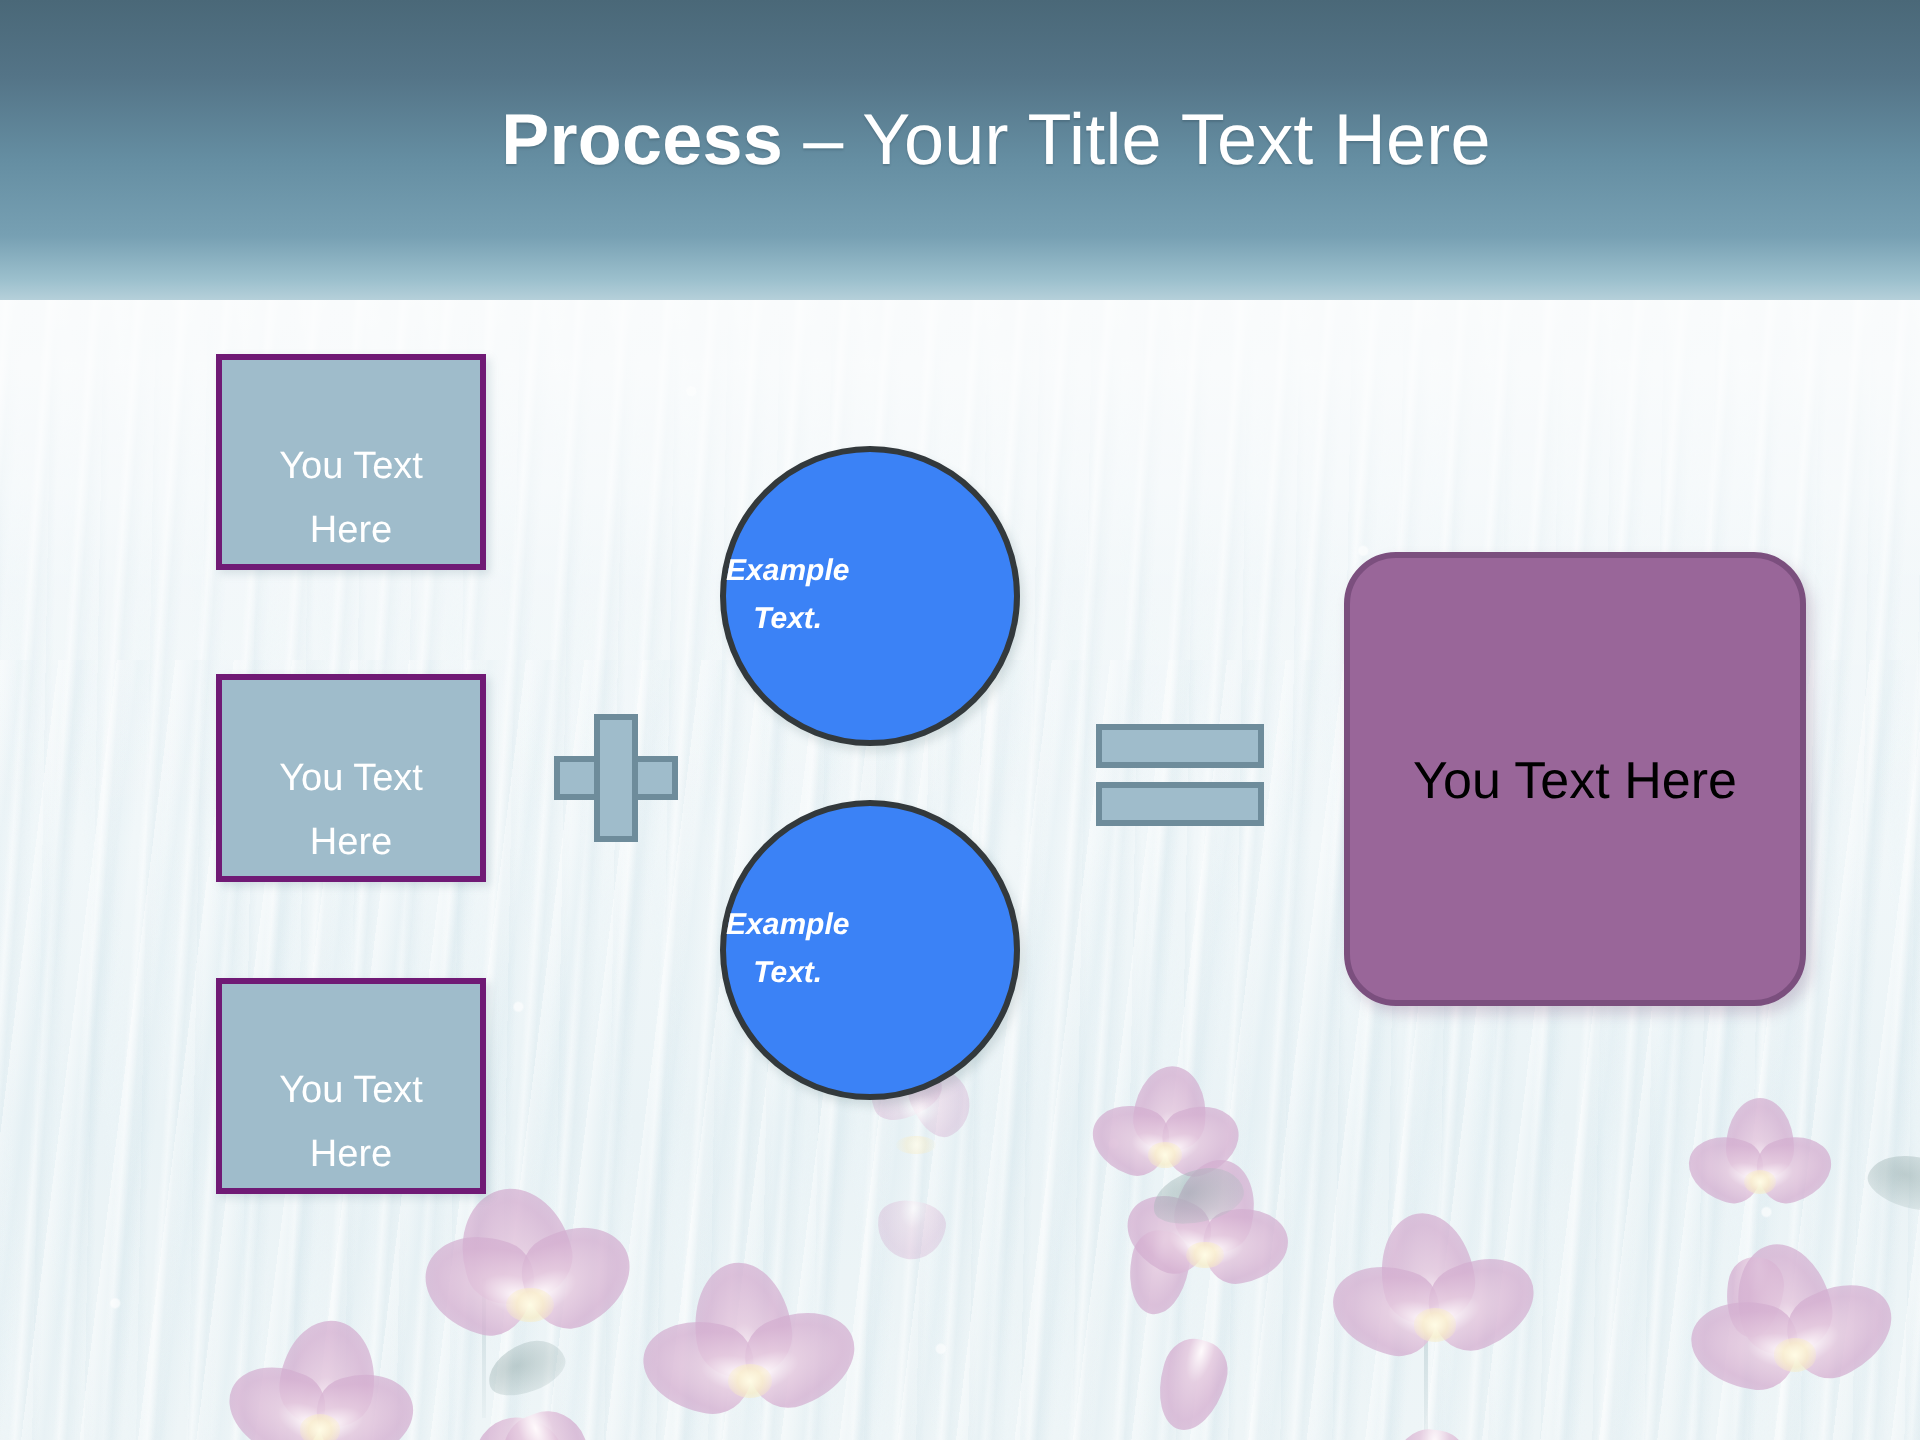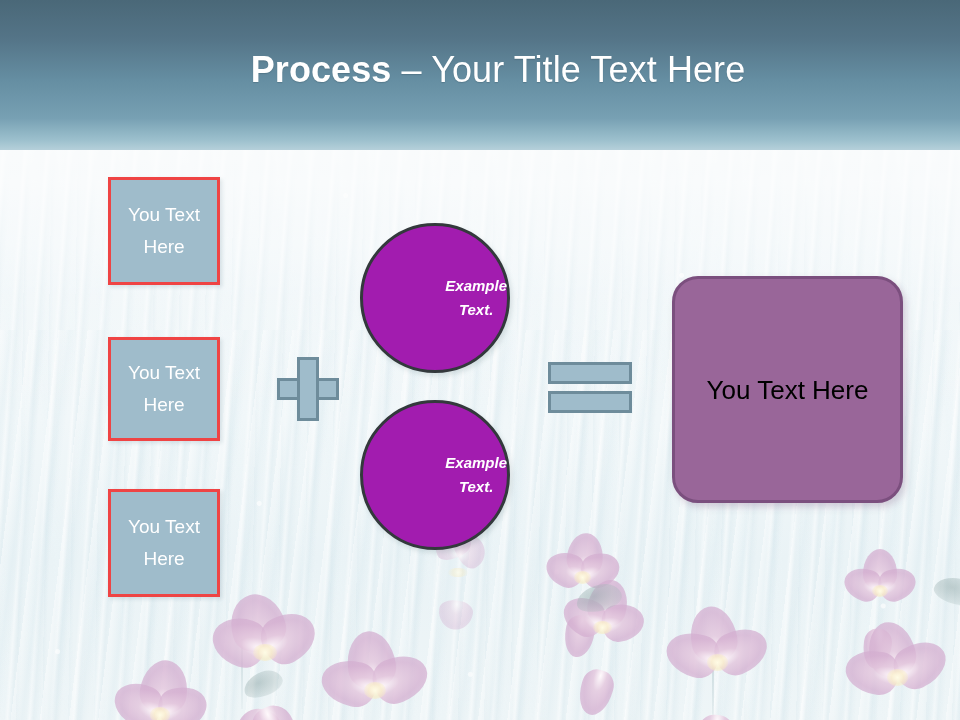--- a/index.html
+++ b/index.html
@@ -152,26 +152,26 @@
     letter-spacing: .1px;
     white-space: nowrap;
     text-shadow: 0 1px 1px rgba(40,62,76,.25);
   }
   .slide-title .t-bold { font-weight: 700; }
   .slide-title .t-light { font-weight: 400; }
 
   
   .blue-box {
     position: absolute;
-    width: 112px;
+    width: 135px;
     background: #9fbccb;
-    border: 3px solid #ef4444;
+    border: 3px solid #701a75;
     box-sizing: border-box;
     display: flex;
-    align-items: center;
+    align-items: flex-end;
     justify-content: center;
     box-shadow: 2px 2px 4px rgba(110,140,155,.22);
   }
   .blue-box .bb-text {
     color: #ffffff;
     font-size: 19px;
     line-height: 32px;
     text-align: center;
     font-weight: 400;
     white-space: pre-line;
@@ -206,26 +206,26 @@
     left: 23px; top: 24px;
     width: 16px; height: 16px;
     background: #9fbccb;
   }
 
   
   .teal-circle {
     position: absolute;
     width: 150px; height: 150px;
     border-radius: 50%;
-    background: #a21caf;
+    background: #3b82f6;
     border: 3px solid #33393c;
     box-sizing: border-box;
     display: flex;
     align-items: center;
-    justify-content: flex-end;
+    justify-content: flex-start;
     box-shadow: 2px 3px 5px rgba(90,120,125,.20);
   }
   .teal-circle .tc-text {
     color: #ffffff;
     font-size: 15px;
     line-height: 24px;
     font-weight: 700;
     font-style: italic;
     text-align: center;
     white-space: pre-line;

